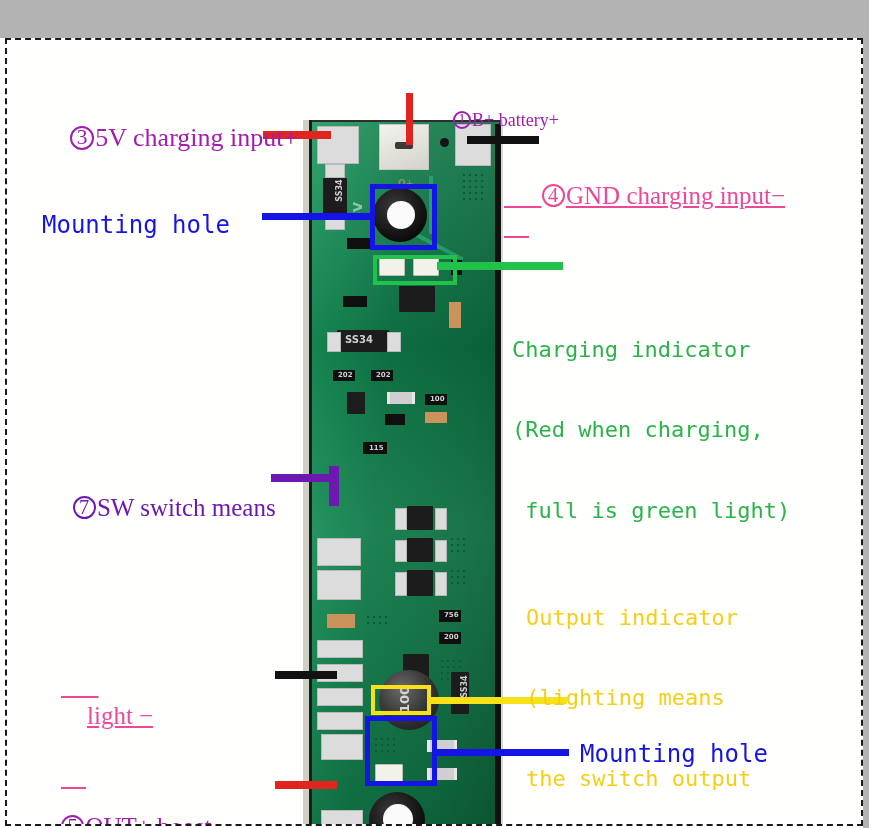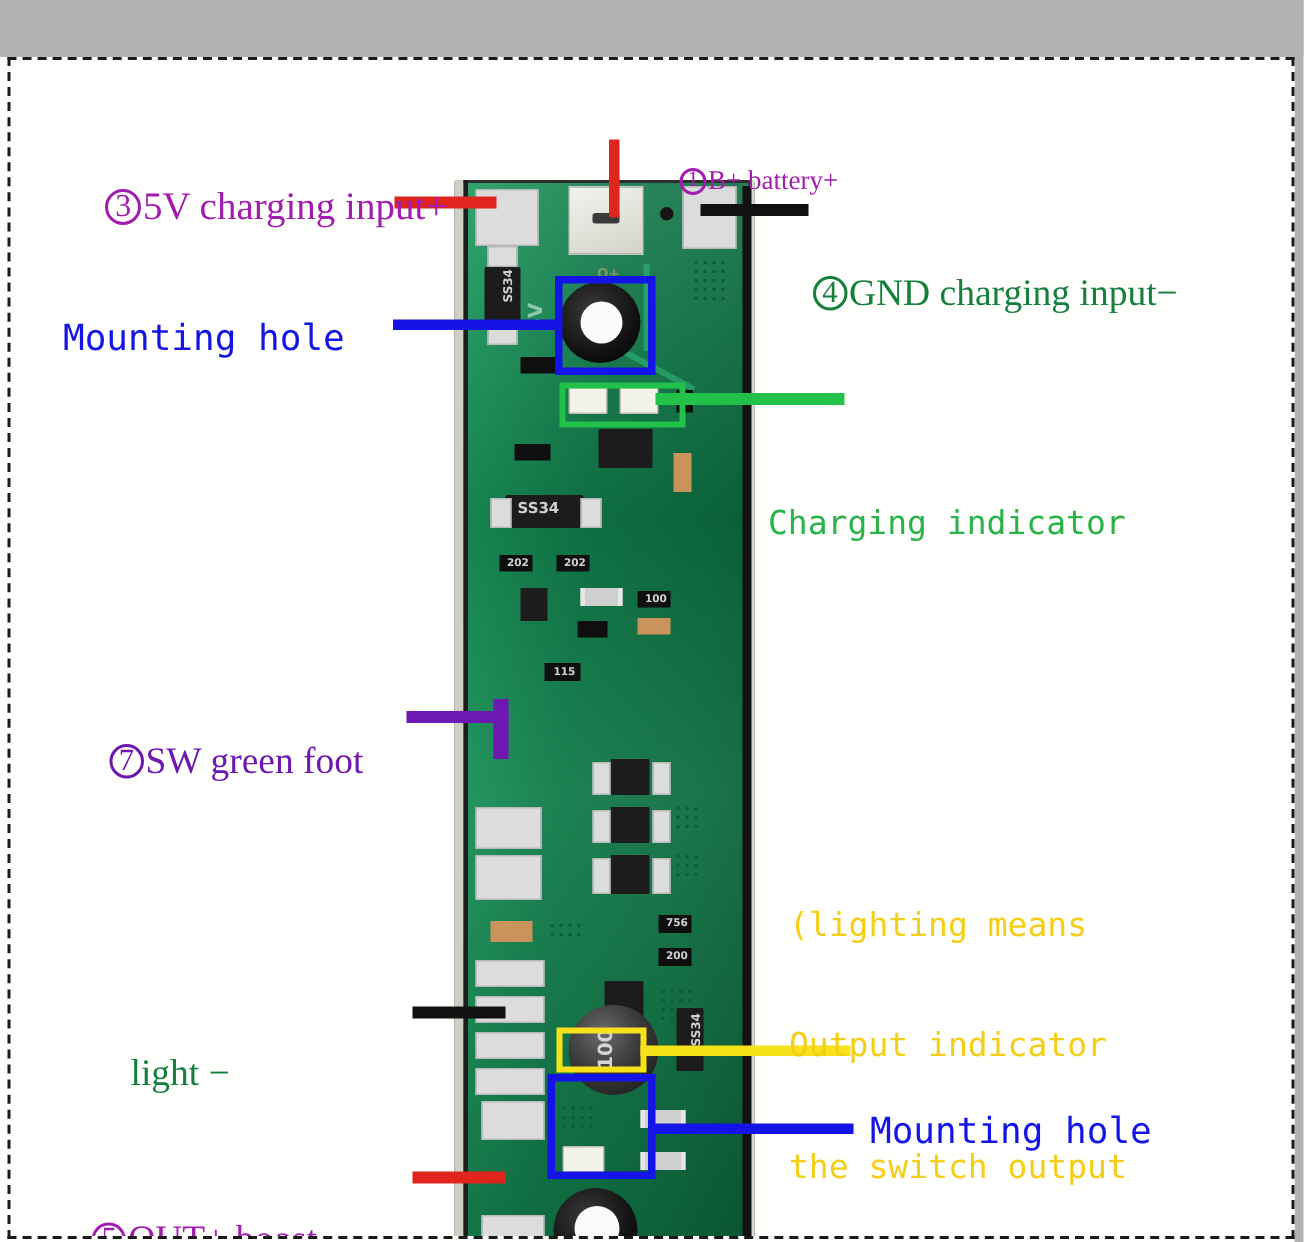--- a/index.html
+++ b/index.html
@@ -44,21 +44,21 @@
   .hole-in{position:absolute;border-radius:50%;background:#fbfbfb;}
 
   
   .box{position:absolute;box-sizing:border-box;background:transparent;}
   .line{position:absolute;}
 
   
   .lbl{position:absolute;white-space:pre;font-family:"Liberation Serif",serif;line-height:1.22;}
   .mono{font-family:"DejaVu Sans Mono",monospace;}
   .red{color:#a21caf;}
-  .black{color:#15803d;}
+  .black{color:#ec4899;text-decoration:underline;}
   .blue{color:#1414e6;}
   .green{color:#2bb34a;}
   .purple{color:#6d18b0;}
   .yellow{color:#f5ce18;}
   .circnum{display:inline-block;border:2px solid currentColor;border-radius:50%;
            width:0.95em;height:0.95em;line-height:0.92em;text-align:center;
            font-size:0.82em;vertical-align:2px;margin-right:1px;font-family:"Liberation Serif",serif;}
 </style>
 </head>
 <body>
@@ -217,29 +217,31 @@
     </div>
 
     <div class="lbl black" style="left:497px;top:110px;font-size:25px;">
       <span class="circnum">4</span><span>GND charging input−</span>
     </div>
 
     <div class="lbl blue mono" style="left:35px;top:171px;font-size:24px;">Mounting hole</div>
 
     <div class="lbl green mono" style="left:505px;top:243px;font-size:22px;">
       <div>Charging indicator</div>
+      <div>(Red when charging,</div>
+      <div> full is green light)</div>
     </div>
 
     <div class="lbl purple" style="left:28px;top:422px;font-size:25px;">
-      <span class="circnum">7</span><span>SW green foot</span>
+      <span class="circnum">7</span><span>SW switch means</span>
     </div>
 
     <div class="lbl yellow mono" style="left:519px;top:511px;font-size:22px;">
+      <div>Output indicator</div>
       <div>(lighting means</div>
-      <div>Output indicator</div>
       <div>the switch output</div>
       
     </div>
 
     <div class="lbl black" style="left:54px;top:600px;font-size:25px;">
       <div style="padding-left:26px;">light −</div>
     </div>
 
     <div class="lbl red" style="left:54px;top:711px;font-size:25px;">
       <div><span class="circnum">5</span><span>OUT+ boost</span></div>

